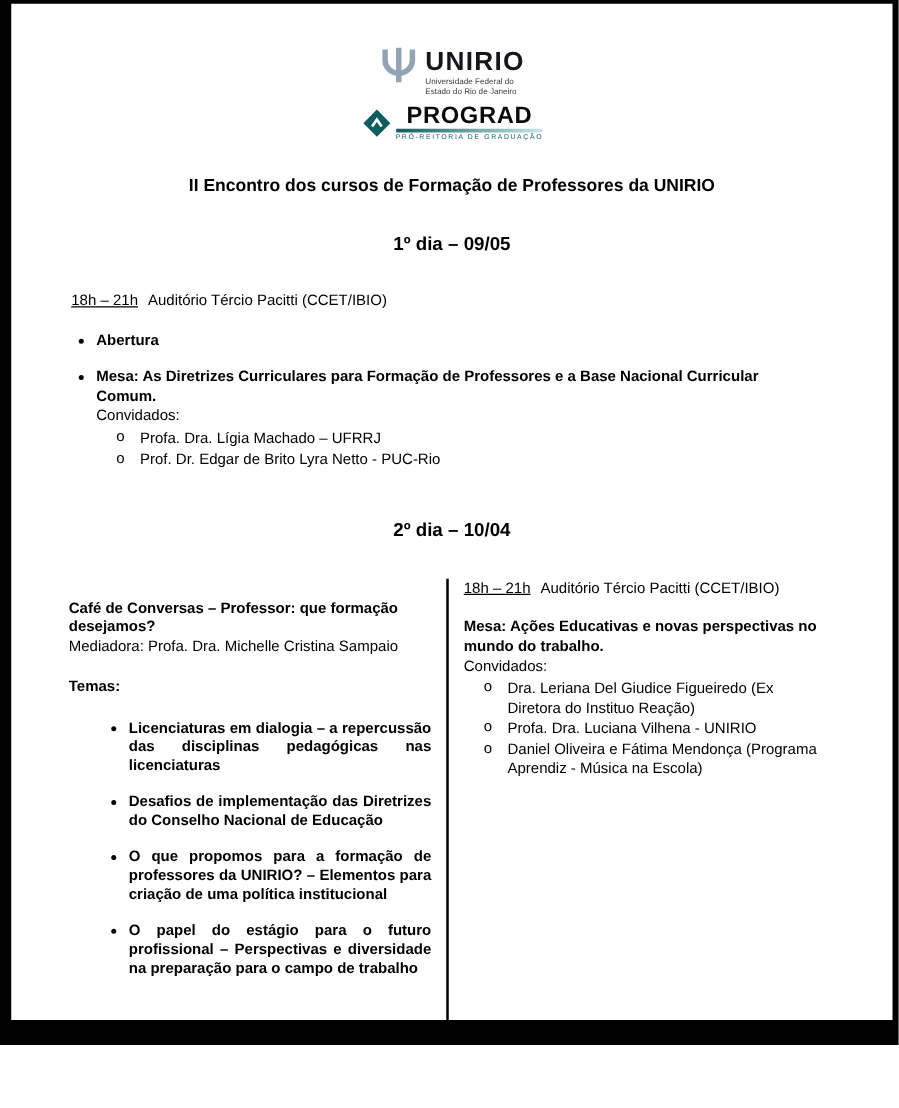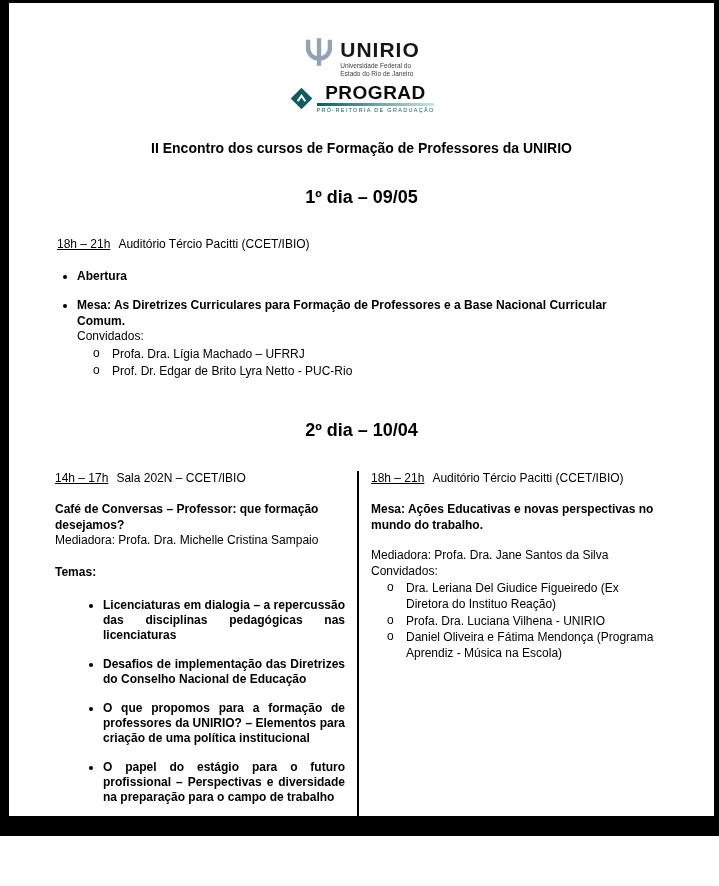--- a/index.html
+++ b/index.html
@@ -32,21 +32,21 @@
   .unirio-sub { font-size: 6.5px; color: #3a3a3a; white-space: pre-line; line-height: 1.25; margin-top: 2px; }
 
   .logo-prograd { display: flex; align-items: center; gap: 3px; margin-top: 5px; }
   .prograd-text { display: flex; flex-direction: column; align-items: center; }
   .prograd-name { font-size: 19px; font-weight: bold; color: #0b0b0b; line-height: 1; letter-spacing: 0.5px; }
   .prograd-bar { height: 3px; width: 100%; background: linear-gradient(to right, #0d5c60, #c9e6e7); margin-top: 1px; }
   .prograd-sub { font-size: 5.5px; letter-spacing: 1.3px; color: #0d5c60; margin-top: 1px; }
 
   
   .event-title { font-size: 14px; font-weight: bold; text-align: center; margin: 25px 30px 0; }
-  .day-heading { font-size: 18px; font-weight: bold; text-align: center; margin: 28px 0 0; }
+  .day-heading { font-size: 15px; font-weight: bold; text-align: center; margin: 28px 0 0; }
   .day-heading.day2 { margin-top: 40px; }
 
   
   .schedule { margin: 0; }
   .schedule .time { text-decoration: underline; margin-right: 8px; }
   .line-day1 { margin: 28px 0 0 48px; }
 
   .bold { font-weight: bold; }
 
   
@@ -120,42 +120,38 @@
           <li>Prof. Dr. Edgar de Brito Lyra Netto - PUC-Rio</li>
         </ul>
       </li>
     </ul>
 
     <h2 class="day-heading day2">2º dia – 10/04</h2>
 
     <div class="columns">
 
       <div class="col-left">
-        <p class="schedule">
-          <span class="time">14h – 17h</span><span>Sala 202N – CCET/IBIO</span>
-        </p>
         <div class="bold session-title">Café de Conversas – Professor: que formação desejamos?</div>
         <div>Mediadora: Profa. Dra. Michelle Cristina Sampaio</div>
         <div class="bold temas">Temas:</div>
         <ul class="topics">
           <li>Licenciaturas em dialogia – a repercussão das disciplinas pedagógicas nas licenciaturas</li>
           <li>Desafios de implementação das Diretrizes do Conselho Nacional de Educação</li>
           <li>O que propomos para a formação de professores da UNIRIO? – Elementos para criação de uma política institucional</li>
           <li>O papel do estágio para o futuro profissional – Perspectivas e diversidade na preparação para o campo de trabalho</li>
         </ul>
       </div>
 
       <div class="divider"></div>
 
       <div class="col-right">
         <p class="schedule">
           <span class="time">18h – 21h</span><span>Auditório Tércio Pacitti (CCET/IBIO)</span>
         </p>
         <div class="bold session-title">Mesa: Ações Educativas e novas perspectivas no mundo do trabalho.</div>
-        <div class="mediator-r">Mediadora: Profa. Dra. Jane Santos da Silva</div>
         <div>Convidados:</div>
         <ul class="o-list">
           <li>Dra. Leriana Del Giudice Figueiredo (Ex Diretora do Instituo Reação)</li>
           <li>Profa. Dra. Luciana Vilhena - UNIRIO</li>
           <li>Daniel Oliveira e Fátima Mendonça (Programa Aprendiz - Música na Escola)</li>
         </ul>
       </div>
 
     </div>
   </div>

